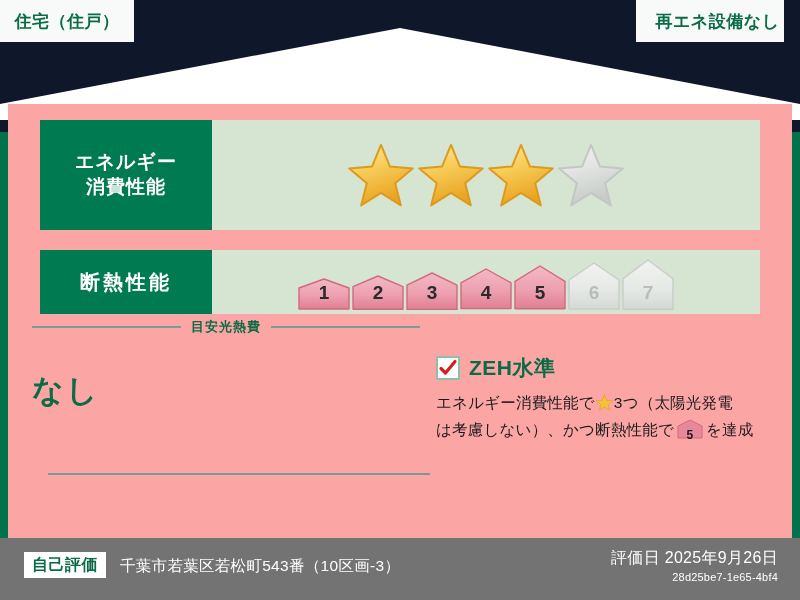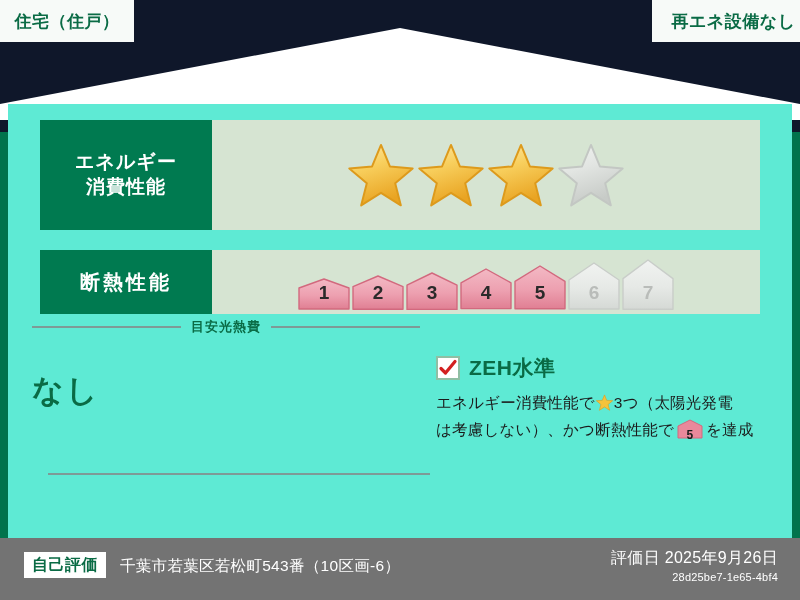--- a/index.html
+++ b/index.html
@@ -38,21 +38,21 @@
     background: #f7faf8;
     color: #0a6b45;
     font-weight: bold;
     font-size: 17px;
     letter-spacing: 0.5px;
     display: flex;
     align-items: center;
     justify-content: center;
   }
   .corner-badge.left  { left: 0;  width: 134px; height: 42px; }
-  .corner-badge.right { right: 0; width: 148px; height: 42px; padding-left: 15px; }
+  .corner-badge.right { right: 16px; width: 148px; height: 42px; padding-left: 15px; }
 
   .title-wrap {
     position: absolute;
     left: 0; top: 38px;
     width: 800px;
     text-align: center;
     color: #ffffff;
     z-index: 3;
   }
   .title-sub {
@@ -67,21 +67,21 @@
     letter-spacing: 1px;
     margin-top: 4px;
     line-height: 1.15;
   }
 
   
   .body-card {
     position: absolute;
     left: 8px; top: 104px;
     width: 784px; height: 434px;
-    background: #5eead4;
+    background: #fca5a5;
   }
 
   
   .perf-row {
     position: absolute;
     display: flex;
     align-items: stretch;
     background: #d6e4d2;
   }
   .perf-row.energy   { left: 32px; top: 16px;  width: 720px; height: 110px; }
@@ -443,17 +443,17 @@
               <polygon points="1,19 1,7 13,1 25,7 25,19" fill="#e8899b" stroke="#d2697e" stroke-width="1"></polygon>
             </svg>
             <span class="num">5</span></span><span>を達成</span>
         </div>
       </div>
     </div>
   </div>
 
   <div class="footer">
     <span class="self-badge">自己評価</span>
-    <span class="address">千葉市若葉区若松町543番（10区画-6）</span>
+    <span class="address">千葉市若葉区若松町543番（10区画-3）</span>
     <span class="eval-date">評価日 2025年9月26日</span>
     <span class="eval-id">28d25be7-1e65-4bf4</span>
   </div>
 </div>
 
 </body></html>

